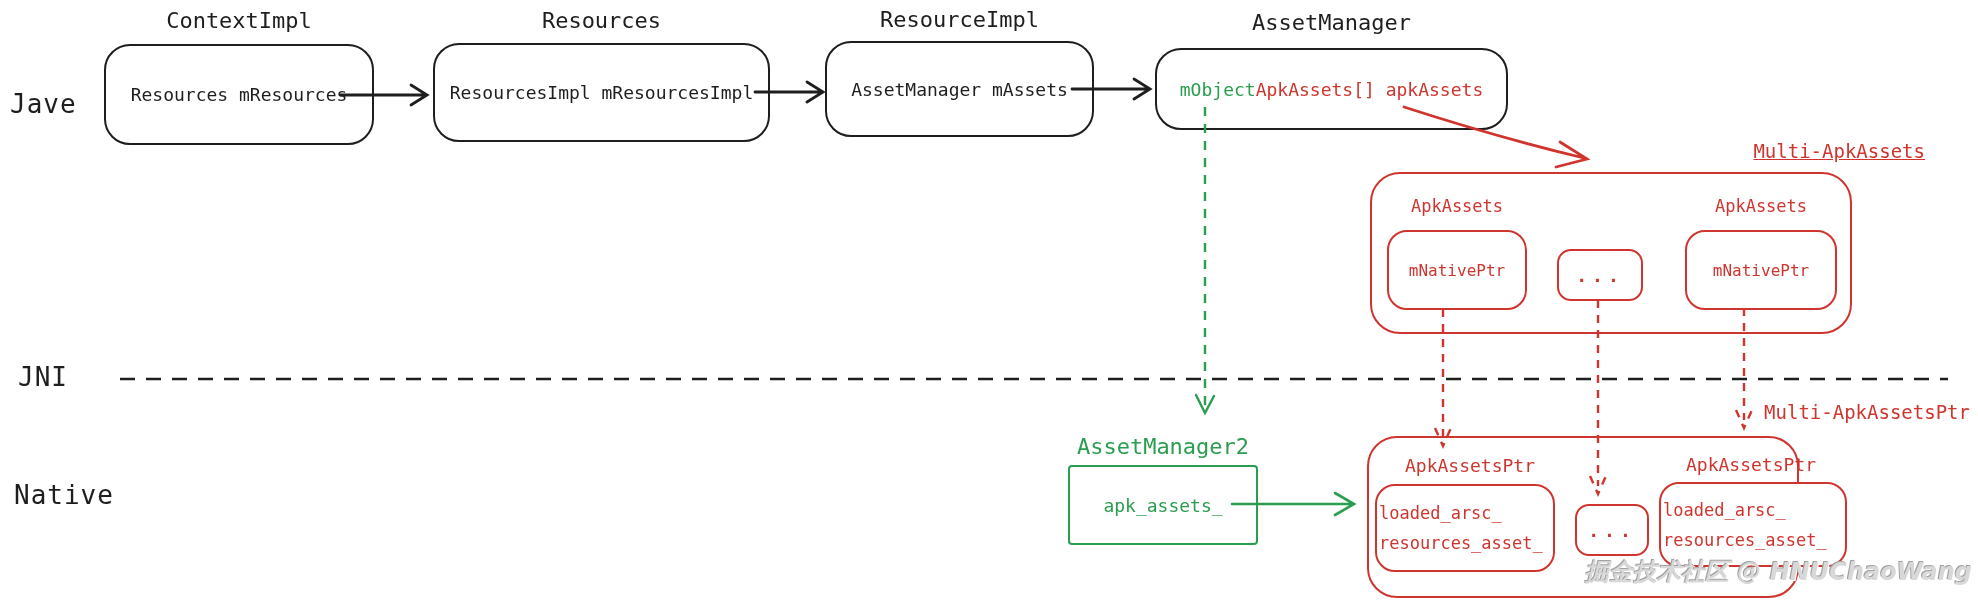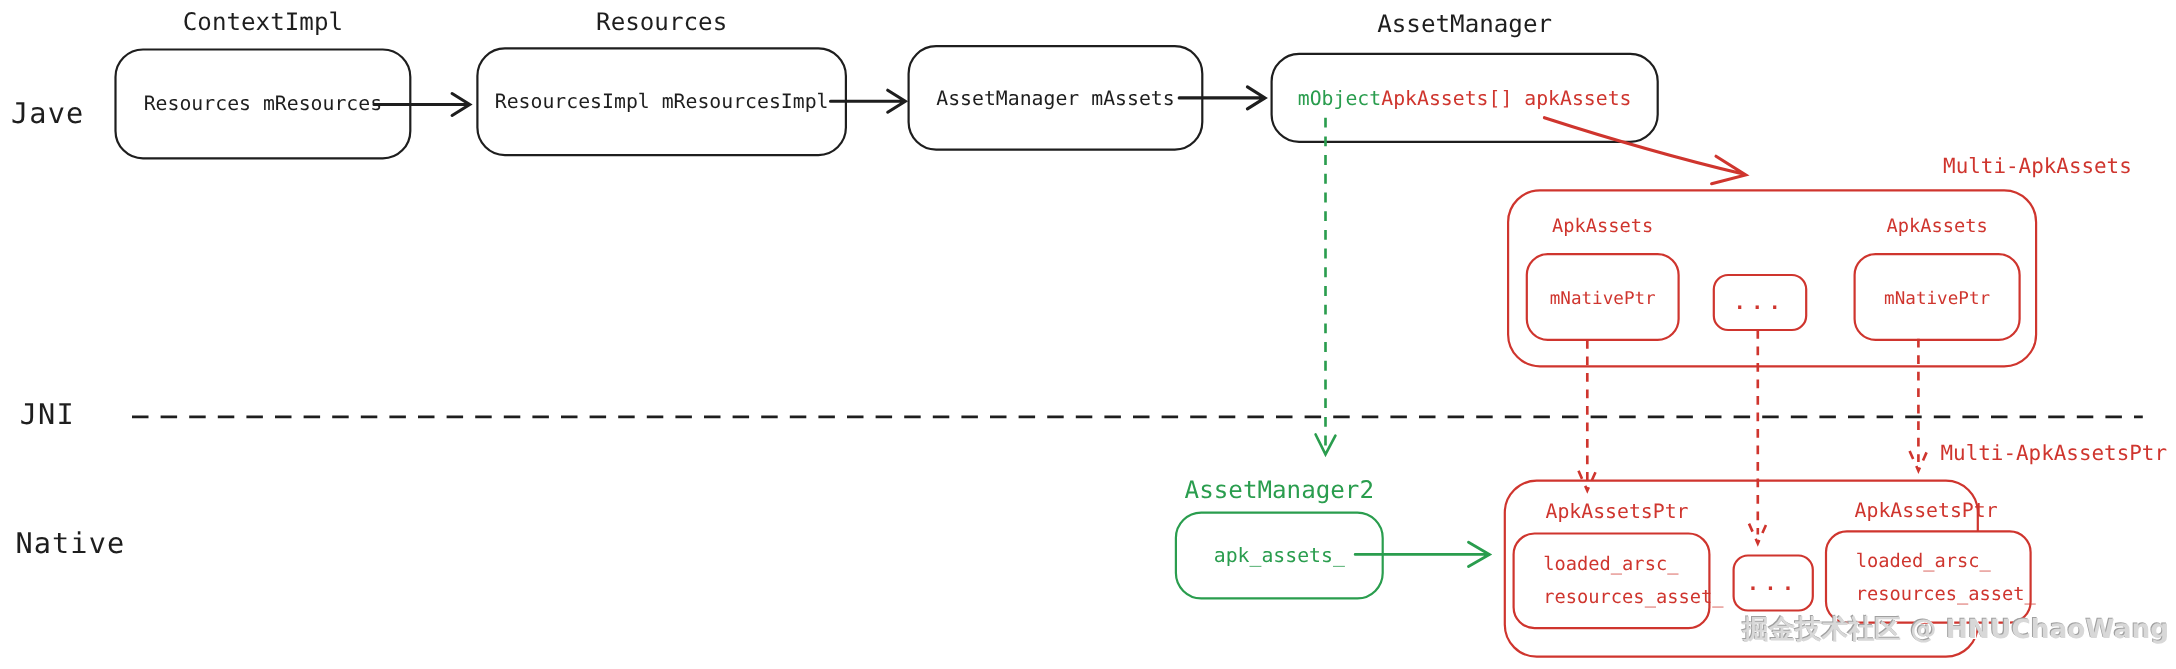--- a/index.html
+++ b/index.html
@@ -17,27 +17,28 @@
   .red-t{color:#cf352e;}
   .green-t{color:#2a9d4e;}
   .red-b{border-color:#cf352e;color:#cf352e;}
   .green-b{border-color:#2a9d4e;color:#2a9d4e;}
   .container-box{border-radius:30px;background:transparent;}
   .inner-box{border-radius:20px;font-size:16px;}
   .dots-box{border-radius:14px;font-size:18px;font-weight:bold;letter-spacing:5px;}
   .inner-label{position:absolute;font-size:17px;text-align:center;color:#cf352e;}
   .cont-title{position:absolute;font-size:19px;color:#cf352e;white-space:nowrap;}
   .ptr-box{flex-direction:column;align-items:flex-start;justify-content:center;
-    padding-left:26px;gap:10px;font-size:17px;}
+    padding-left:2px;gap:10px;font-size:17px;}
   .am-fields{display:flex;align-items:center;}
   svg.lines{position:absolute;left:0;top:0;pointer-events:none;}
   .watermark{
     position:absolute;font-size:24px;font-weight:bold;color:#d8d8d8;white-space:nowrap;
     text-shadow:-1px -1px 0 #a0a0a0, 1px 1px 0 #ffffff;
     font-family:"DejaVu Sans","Liberation Sans",sans-serif;
+    font-style:italic;
   }
 </style>
 </head>
 <body>
 
 <div class="canvas">
 
   <div class="layer-label" style="left:10px;top:72px;margin-top:17px;">Jave</div>
   <div class="layer-label" style="left:18px;top:362px;">JNI</div>
   <div class="layer-label" style="left:14px;top:480px;">Native</div>
@@ -45,49 +46,50 @@
   <div class="btitle" style="left:104px;top:8px;width:270px;">ContextImpl</div>
   <div class="box" style="left:104px;top:44px;width:270px;height:101px;">
     <span>Resources mResources</span>
   </div>
 
   <div class="btitle" style="left:433px;top:8px;width:337px;">Resources</div>
   <div class="box" style="left:433px;top:43px;width:337px;height:99px;">
     <span>ResourcesImpl mResourcesImpl</span>
   </div>
 
+  <div class="btitle" style="left:825px;top:7px;width:269px;">ResourceImpl</div>
   <div class="box" style="left:825px;top:41px;width:269px;height:96px;text-align:right;">
     <span>AssetManager mAssets</span>
   </div>
 
   <div class="btitle" style="left:1155px;top:10px;width:353px;">AssetManager</div>
   <div class="box" style="left:1155px;top:48px;width:353px;height:82px;">
     <div class="am-fields">
       <span class="green-t">mObject</span>
       <span class="red-t">ApkAssets[] apkAssets</span>
     </div>
   </div>
 
-  <div class="cont-title" style="right:40px;top:140px;">Multi-ApkAssets</div>
+  <div class="cont-title" style="right:53px;top:140px;text-decoration:underline;">Multi-ApkAssets</div>
   <div class="box red-b container-box" style="left:1370px;top:172px;width:482px;height:162px;">
     <div class="inner-label" style="left:15px;top:22px;width:140px;">ApkAssets</div>
     <div class="box red-b inner-box" style="left:15px;top:56px;width:140px;height:80px;">
       <span>mNativePtr</span>
     </div>
     <div class="box red-b dots-box" style="left:185px;top:75px;width:86px;height:52px;">
       <span>...</span>
     </div>
     <div class="inner-label" style="left:313px;top:22px;width:152px;">ApkAssets</div>
     <div class="box red-b inner-box" style="left:313px;top:56px;width:152px;height:80px;">
       <span>mNativePtr</span>
     </div>
   </div>
 
   <div class="btitle green-t" style="left:1068px;top:434px;width:190px;">AssetManager2</div>
-  <div class="box green-b" style="left:1068px;top:465px;width:190px;height:80px;border-radius:24px;">
+  <div class="box green-b" style="left:1068px;top:465px;width:190px;height:80px;border-radius:4px;">
     <span>apk_assets_</span>
   </div>
 
   <div class="cont-title" style="right:8px;top:401px;">Multi-ApkAssetsPtr</div>
   <div class="box red-b container-box" style="left:1367px;top:436px;width:432px;height:162px;">
     <div class="inner-label" style="left:16px;top:17px;width:170px;font-size:18px;">ApkAssetsPtr</div>
     <div class="box red-b inner-box ptr-box" style="left:6px;top:46px;width:180px;height:88px;">
       <span>loaded_arsc_</span>
       <span>resources_asset_</span>
     </div>

